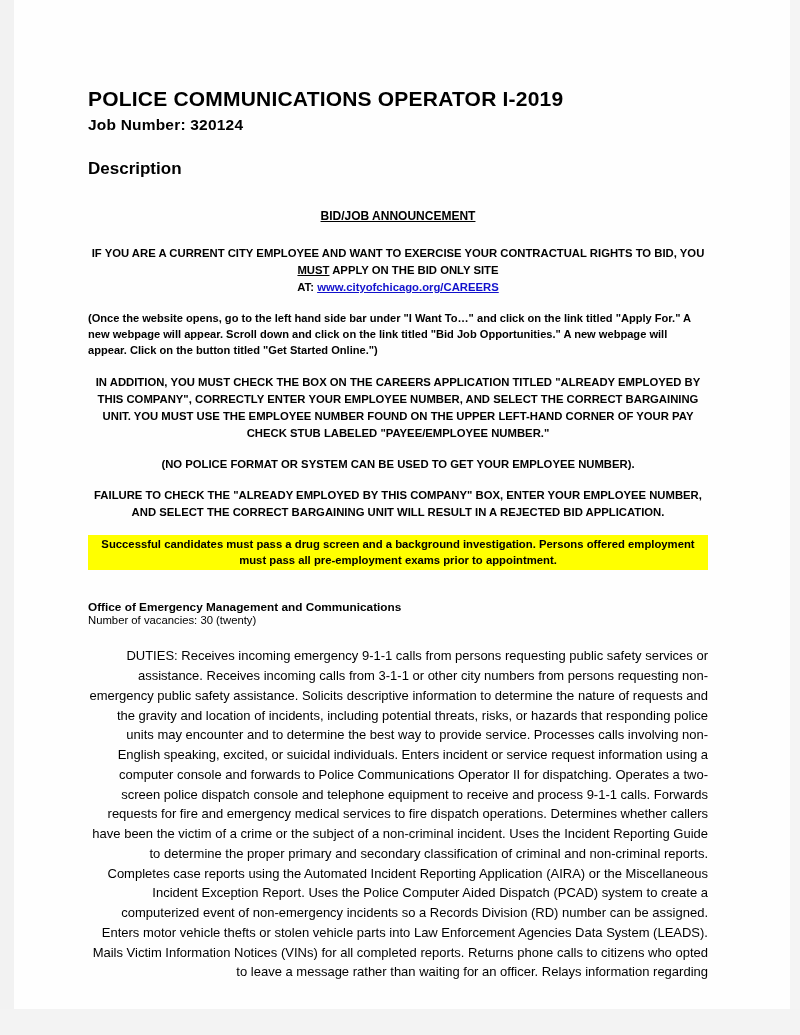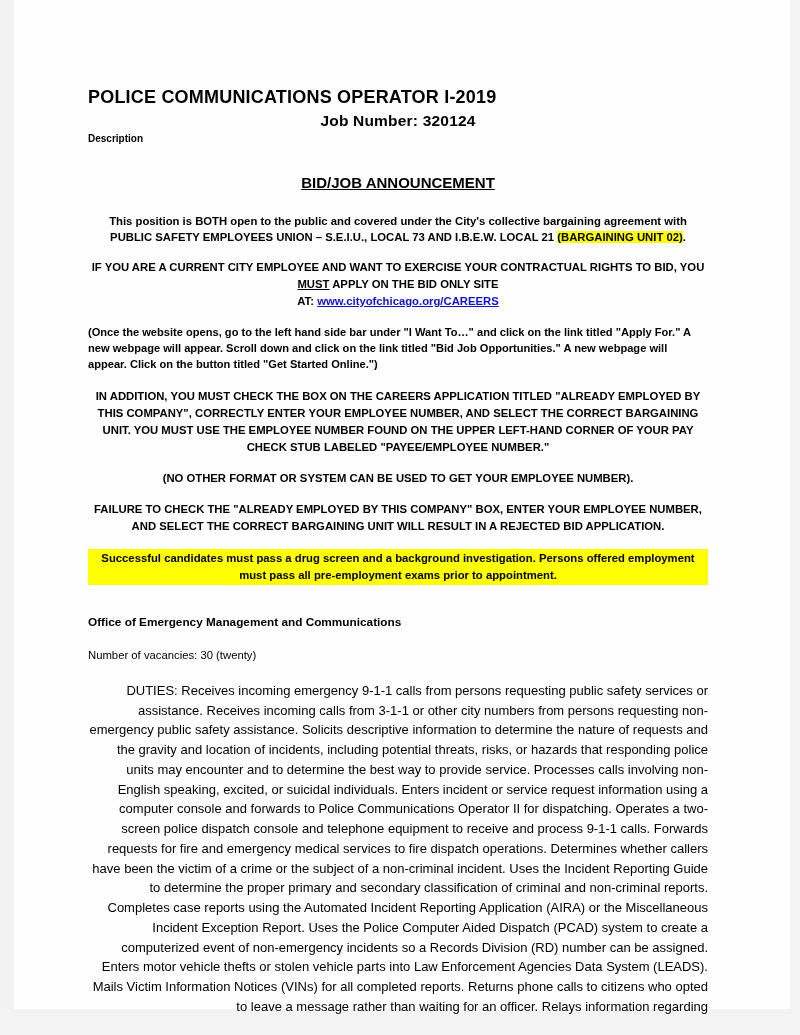--- a/index.html
+++ b/index.html
@@ -39,40 +39,40 @@
     height: 26px;
     background: #f3f3f3;
   }
   .content {
     position: absolute;
     left: 88px;
     top: 84px;
     width: 620px;
   }
   .title-line {
-    font-size: 18px;
+    font-size: 21px;
     font-weight: bold;
     letter-spacing: 0.2px;
     line-height: 1.45;
   }
   .job-number {
     font-size: 15.5px;
     font-weight: bold;
     letter-spacing: 0.2px;
     line-height: 1.45;
-    text-align: center;
+    margin-bottom: 22px;
   }
   .desc-label {
-    font-size: 10px;
+    font-size: 17px;
     font-weight: bold;
     margin-bottom: 30px;
   }
   .announce {
     text-align: center;
-    font-size: 15px;
+    font-size: 12px;
     font-weight: bold;
     text-decoration: underline;
     margin-bottom: 22px;
   }
   .para {
     font-size: 11.3px;
     line-height: 1.45;
     margin-bottom: 14px;
   }
   .bold-center {
@@ -106,21 +106,20 @@
     font-weight: bold;
     text-align: center;
     line-height: 1.5;
     margin-top: 2px;
     margin-bottom: 30px;
     padding: 1px 8px;
   }
   .section-head {
     font-size: 11.8px;
     font-weight: bold;
-    margin-bottom: 20px;
   }
   .vacancies {
     font-size: 11.3px;
     margin-bottom: 20px;
   }
   .duties {
     font-size: 13px;
     line-height: 1.52;
     text-align: right;
   }
@@ -138,34 +137,31 @@
 
   <div class="content">
 
     <div class="title-line">POLICE COMMUNICATIONS OPERATOR I-2019</div>
     <div class="job-number">Job Number: 320124</div>
 
     <div class="desc-label">Description</div>
 
     <div class="announce">BID/JOB ANNOUNCEMENT</div>
 
-    <div class="para bold-center">
-      <span>This position is BOTH open to the public and covered under the City's collective bargaining agreement with PUBLIC SAFETY EMPLOYEES UNION – S.E.I.U., LOCAL 73 AND I.B.E.W.  LOCAL 21 </span><span class="hl">(BARGAINING UNIT 02)</span><span>.</span>
-    </div>
 
     <div class="para-caps">
       <span>IF YOU ARE A CURRENT CITY EMPLOYEE AND WANT TO EXERCISE YOUR CONTRACTUAL RIGHTS TO BID, YOU </span><span class="u">MUST</span><span> APPLY ON THE BID ONLY SITE</span><br>
       <span>AT: </span><span class="link">www.cityofchicago.org/CAREERS</span>
     </div>
 
     <div class="para-note">(Once the website opens, go to the left hand side bar under "I Want To…" and click on the link titled "Apply For."  A new webpage will appear.  Scroll down and click on the link titled "Bid Job Opportunities."  A new webpage will appear.  Click on the button titled "Get Started Online.")</div>
 
     <div class="para-caps">IN ADDITION, YOU MUST CHECK THE BOX ON THE CAREERS APPLICATION TITLED "ALREADY EMPLOYED BY THIS COMPANY", CORRECTLY ENTER YOUR EMPLOYEE NUMBER, AND SELECT THE CORRECT BARGAINING UNIT.  YOU MUST USE THE EMPLOYEE NUMBER FOUND ON THE UPPER LEFT-HAND CORNER OF YOUR PAY CHECK STUB LABELED "PAYEE/EMPLOYEE NUMBER."</div>
 
-    <div class="para-caps">(NO OTHER FORMAT OR SYSTEM CAN BE USED TO GET YOUR EMPLOYEE NUMBER).</div>
+    <div class="para-caps">(NO POLICE FORMAT OR SYSTEM CAN BE USED TO GET YOUR EMPLOYEE NUMBER).</div>
 
     <div class="para-caps">FAILURE TO CHECK THE "ALREADY EMPLOYED BY THIS COMPANY" BOX, ENTER YOUR EMPLOYEE NUMBER, AND SELECT THE CORRECT BARGAINING UNIT WILL RESULT IN A REJECTED BID APPLICATION.</div>
 
     <div class="highlight-block">Successful candidates must pass a drug screen and a background investigation.  Persons offered employment must pass all pre-employment exams prior to appointment.</div>
 
     <div class="section-head">Office of Emergency Management and Communications</div>
 
     <div class="vacancies">Number of vacancies: 30 (twenty)</div>
 
     <div class="duties">DUTIES: Receives incoming emergency 9-1-1 calls from persons requesting public safety services or assistance. Receives incoming calls from 3-1-1 or other city numbers from persons requesting non-emergency public safety assistance. Solicits descriptive information to determine the nature of requests and the gravity and location of incidents, including potential threats, risks, or hazards that responding police units may encounter and to determine the best way to provide service. Processes calls involving non-English speaking, excited, or suicidal individuals. Enters incident or service request information using a computer console and forwards to Police Communications Operator II for dispatching. Operates a two-screen police dispatch console and telephone equipment to receive and process 9-1-1 calls. Forwards requests for fire and emergency medical services to fire dispatch operations. Determines whether callers have been the victim of a crime or the subject of a non-criminal incident. Uses the Incident Reporting Guide to determine the proper primary and secondary classification of criminal and non-criminal reports. Completes case reports using the Automated Incident Reporting Application (AIRA) or the Miscellaneous Incident Exception Report. Uses the Police Computer Aided Dispatch (PCAD) system to create a computerized event of non-emergency incidents so a Records Division (RD) number can be assigned. Enters motor vehicle thefts or stolen vehicle parts into Law Enforcement Agencies Data System (LEADS).  Mails Victim Information Notices (VINs) for all completed reports. Returns phone calls to citizens who opted to leave a message rather than waiting for an officer. Relays information regarding</div>

